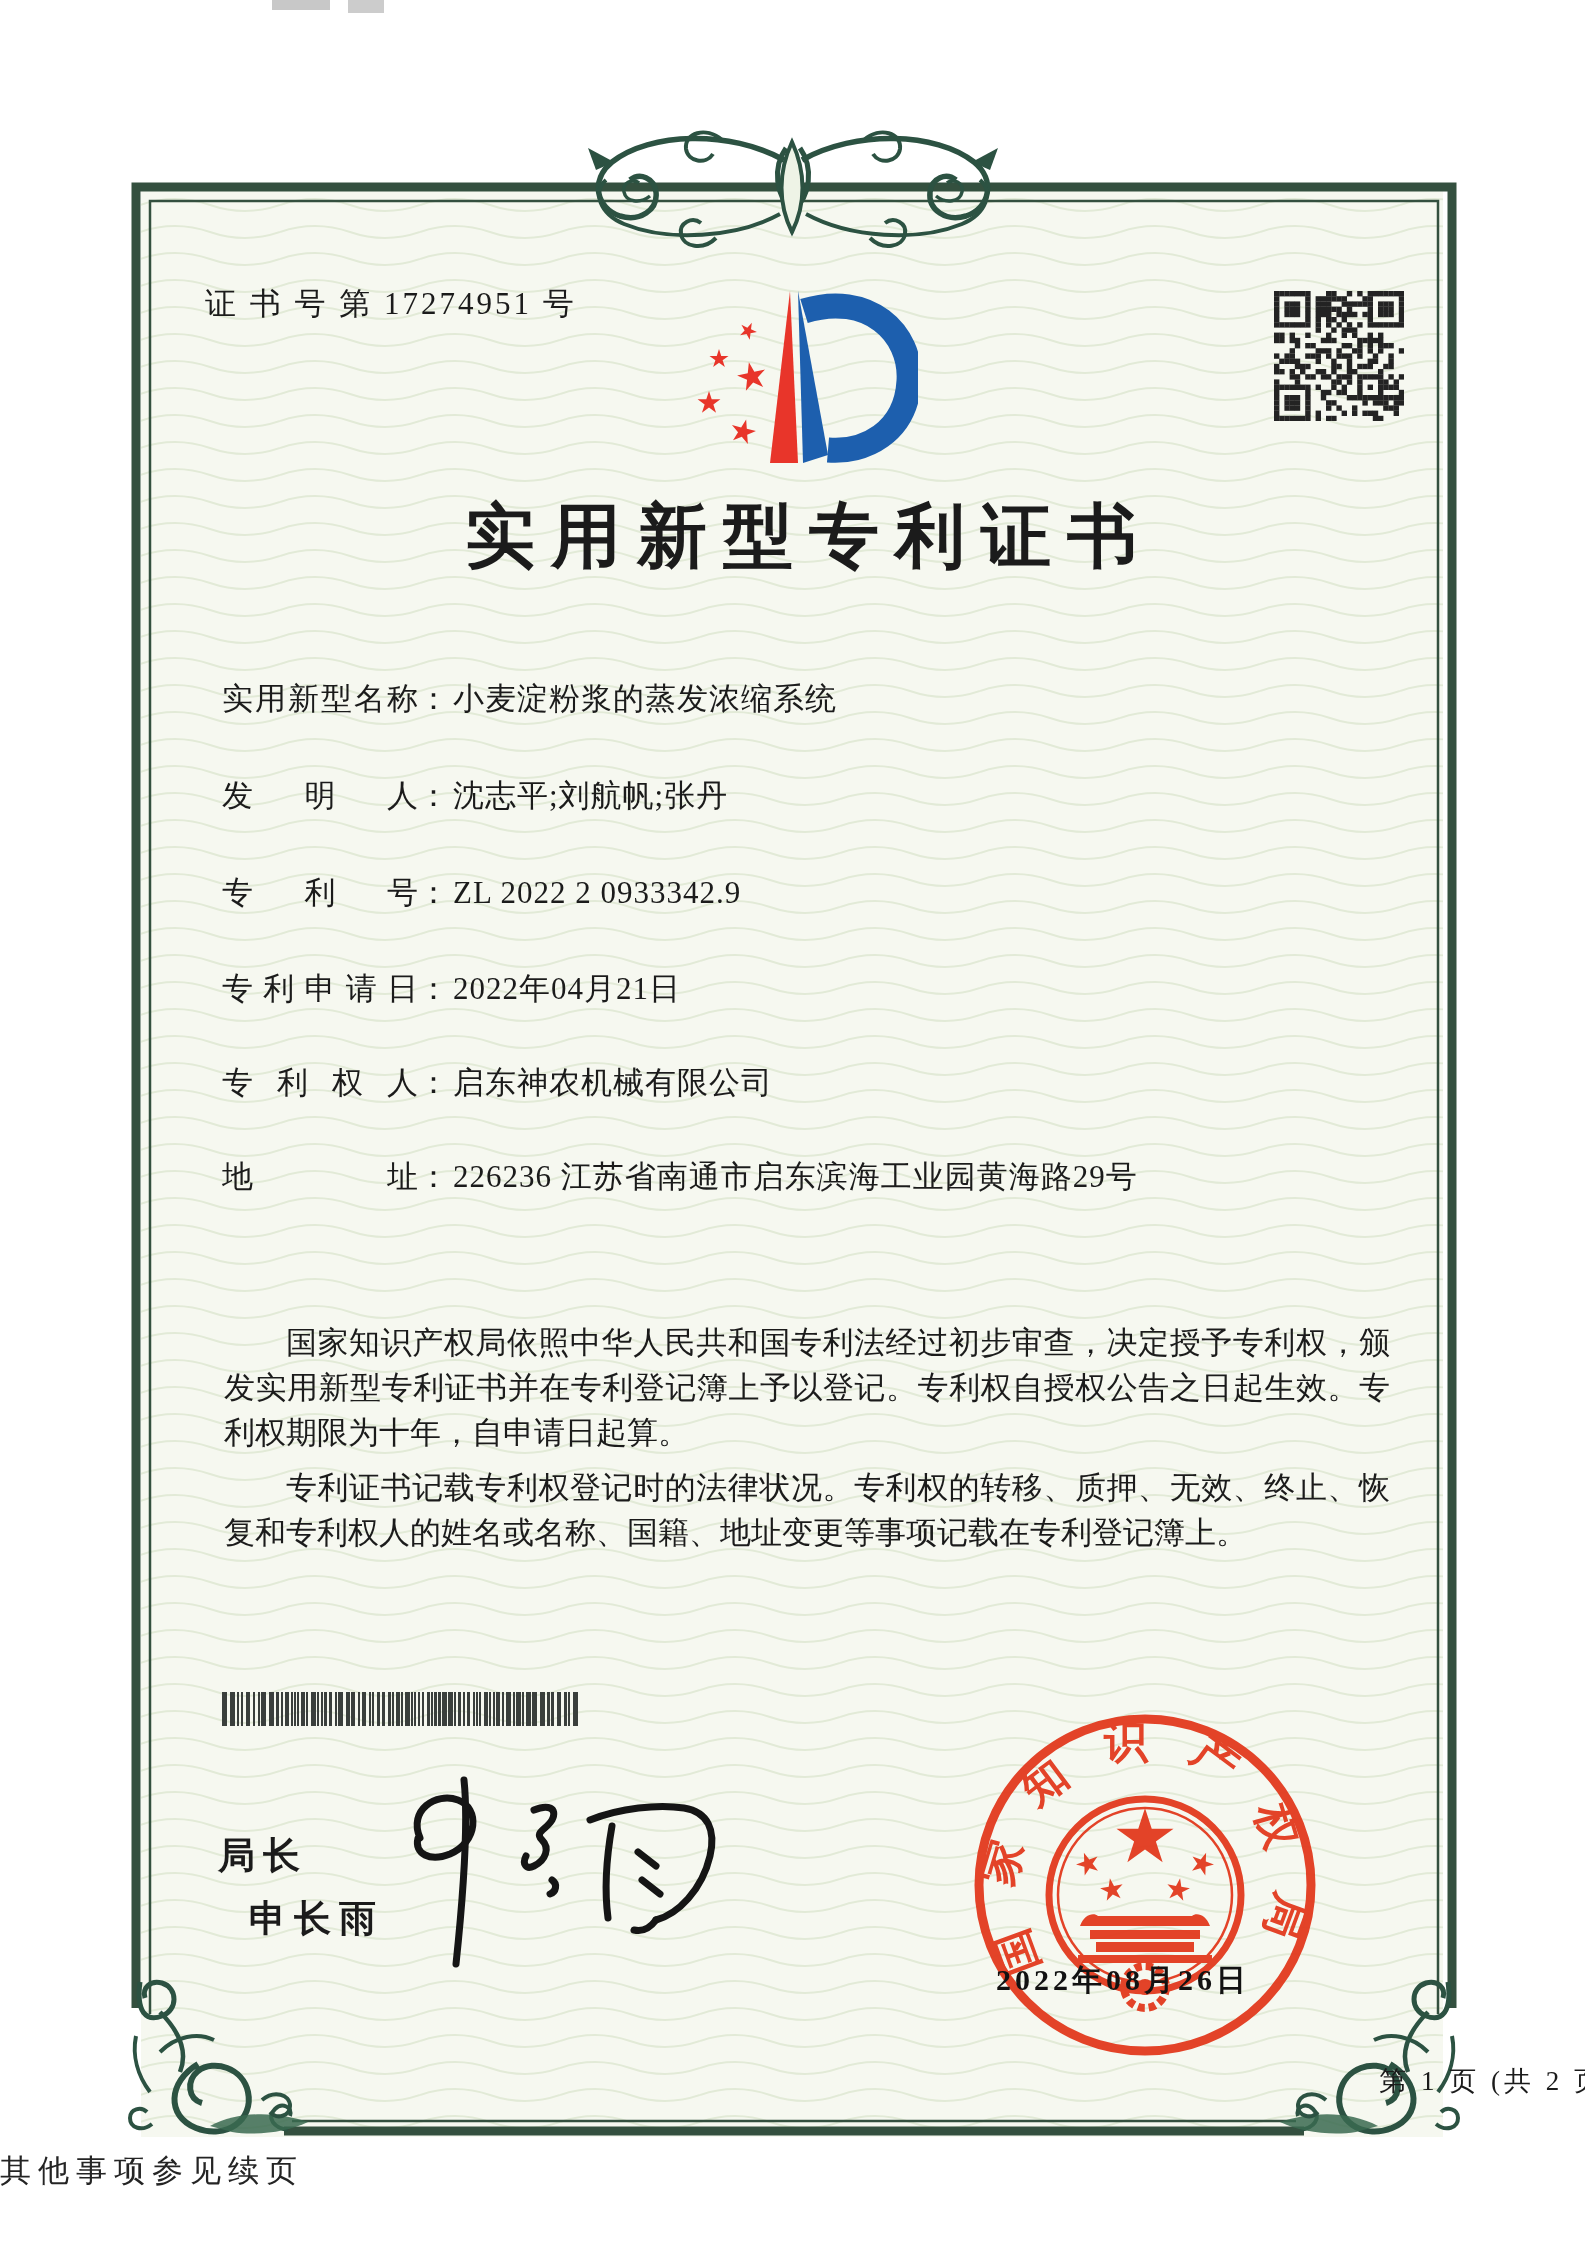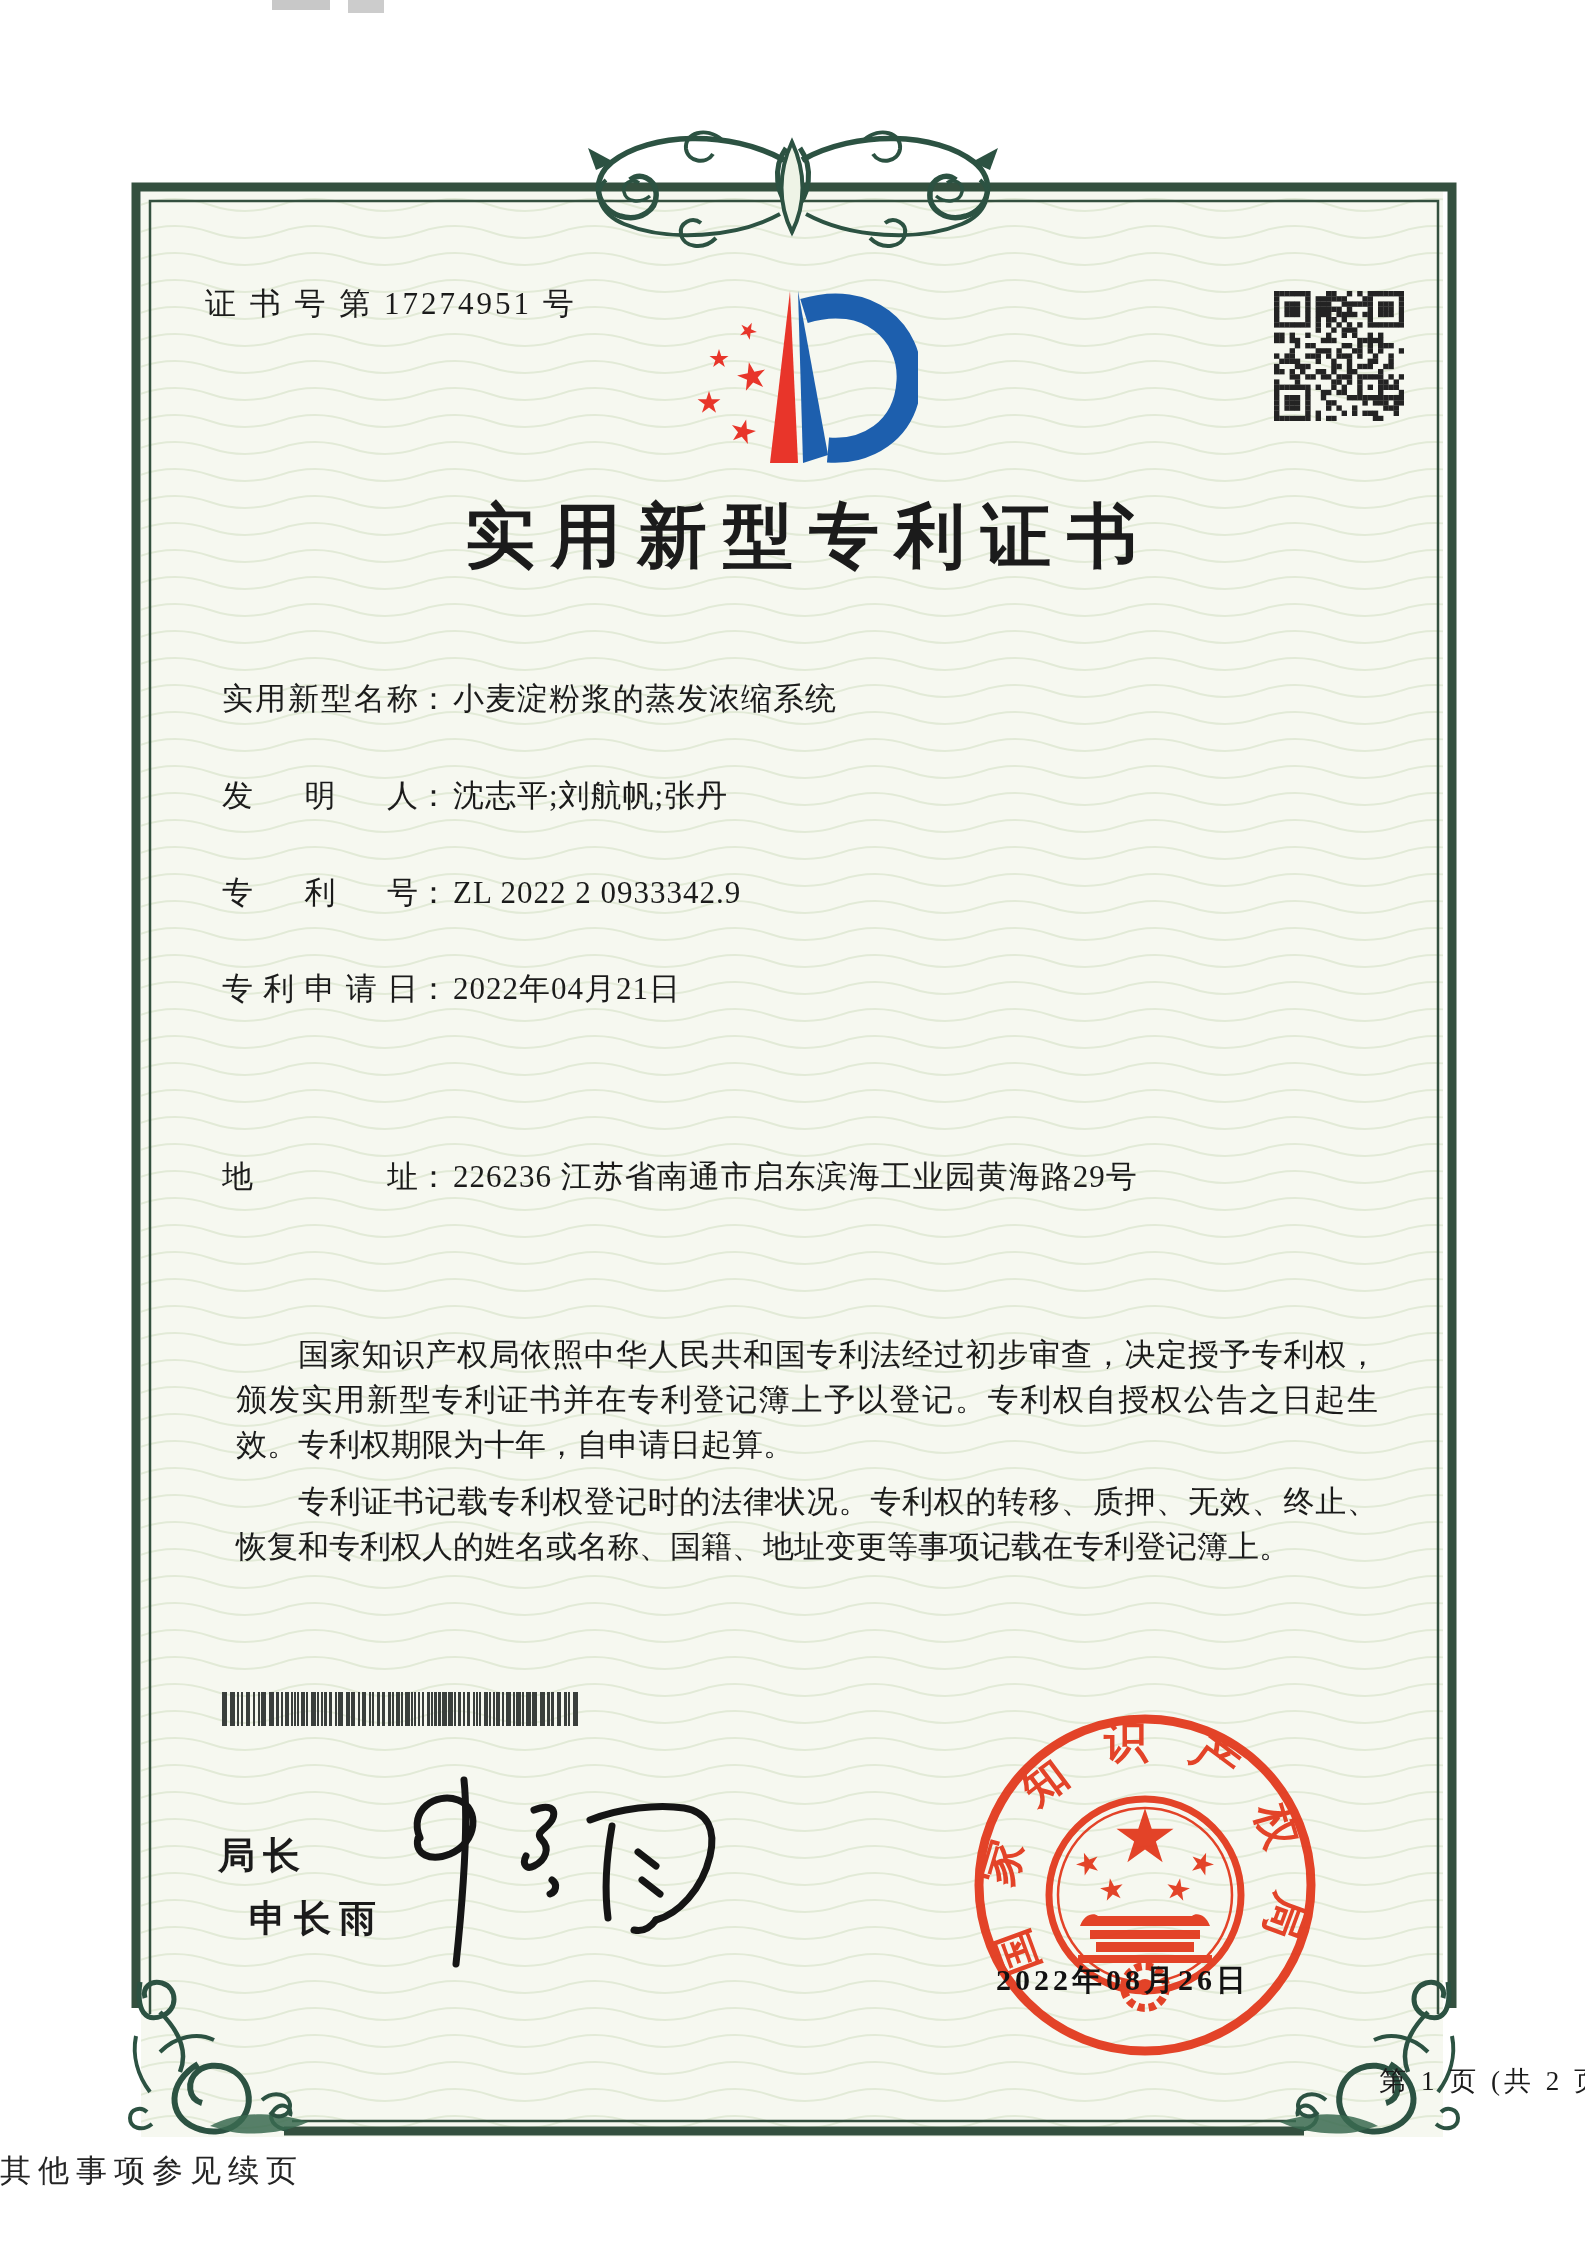--- a/index.html
+++ b/index.html
@@ -10,21 +10,21 @@
   .content{z-index:2;}
   .cert-no{left:205px;top:283px;font-size:31px;letter-spacing:3px;white-space:nowrap;}
   .title{left:0;right:0;top:490px;text-align:center;font-size:70px;font-weight:bold;letter-spacing:16px;}
   .field-row{left:222px;font-size:31px;white-space:nowrap;}
   .lbl{display:inline-block;width:196px;text-align:justify;text-align-last:justify;-moz-text-align-last:justify;}
   .colon{display:inline-block;margin-right:4px;}
   .val{letter-spacing:1px;}
   .pair2{position:absolute;left:593px;top:0;white-space:nowrap;}
   .pair2 .lbl2{letter-spacing:6px;}
   .paras{left:224px;top:1320px;width:1166px;font-size:31px;line-height:45px;text-align:justify;}
-  .paras p{margin:12px;text-indent:2em;}
+  .paras p{margin:0;text-indent:2em;}
   .paras p + p{margin-top:10px;}
   .barcode{left:222px;top:1692px;width:366px;height:34px;font-size:0;}
   .signer-title{left:218px;top:1831px;font-family:"Liberation Sans","DejaVu Sans",sans-serif;font-weight:bold;font-size:37px;letter-spacing:8px;}
   .signer-name{left:218px;top:1894px;font-family:"Liberation Sans","DejaVu Sans",sans-serif;font-weight:bold;font-size:37px;letter-spacing:8px;margin-left:31px;}
   .signature{left:372px;top:1768px;z-index:2;}
   .seal{left:958px;top:1698px;z-index:2;opacity:0.95;}
   .seal-date{left:996px;top:1960px;font-size:30px;font-weight:bold;letter-spacing:4px;z-index:3;color:#121212;white-space:nowrap;}
   .page-num{left:0;right:0;top:2063px;text-align:right;font-size:27px;letter-spacing:4px;}
   .footer-note{left:0;right:0;top:2150px;text-align:left;font-size:31px;letter-spacing:7px;color:#242424;}
   .qr{left:1274px;top:291px;}
@@ -422,20 +422,23 @@
   <div class="abs content title">实用新型专利证书</div>
   <div class="abs content field-row" style="top:775px">
     <span class="lbl">发明人</span><span class="colon">：</span><span class="val">沈志平;刘航帆;张丹</span>
   </div>
   <div class="abs content field-row" style="top:872px">
     <span class="lbl">专利号</span><span class="colon">：</span><span class="val">ZL 2022 2 0933342.9</span>
   </div>
   <div class="abs content field-row" style="top:968px">
     <span class="lbl">专利申请日</span><span class="colon">：</span><span class="val">2022年04月21日</span>
   </div>
+  <div class="abs content field-row" style="top:1062px">
+    <span class="lbl">专利权人</span><span class="colon">：</span><span class="val">启东神农机械有限公司</span>
+  </div>
   <div class="abs content field-row" style="top:1156px">
     <span class="lbl">地址</span><span class="colon">：</span><span class="val">226236 江苏省南通市启东滨海工业园黄海路29号</span>
   </div>
 
   <div class="abs content paras">
     <p>国家知识产权局依照中华人民共和国专利法经过初步审查，决定授予专利权，颁发实用新型专利证书并在专利登记簿上予以登记。专利权自授权公告之日起生效。专利权期限为十年，自申请日起算。</p>
     <p>专利证书记载专利权登记时的法律状况。专利权的转移、质押、无效、终止、恢复和专利权人的姓名或名称、国籍、地址变更等事项记载在专利登记簿上。</p>
   </div>
 
   <svg class="abs content barcode" id="barcode" width="366" height="34" viewBox="0 0 366 34">

